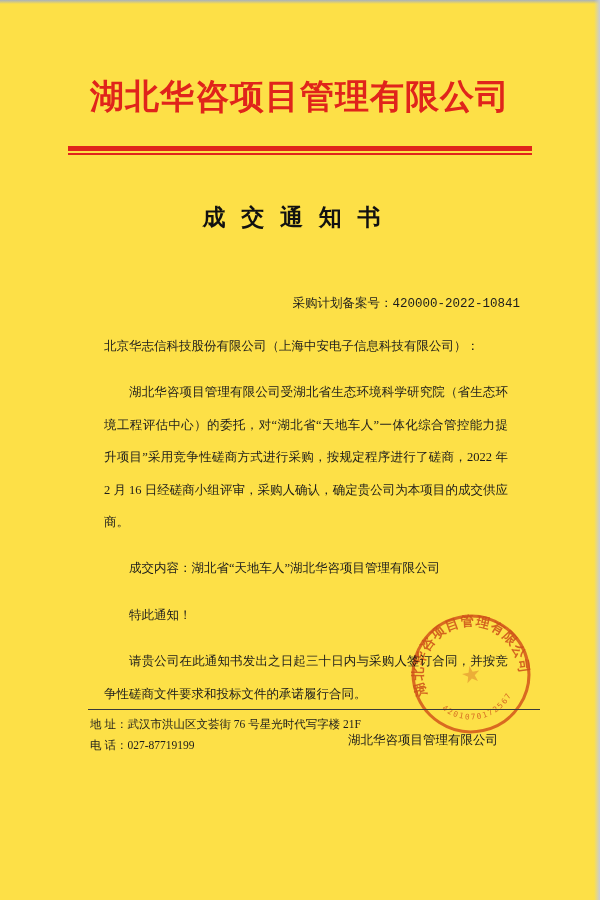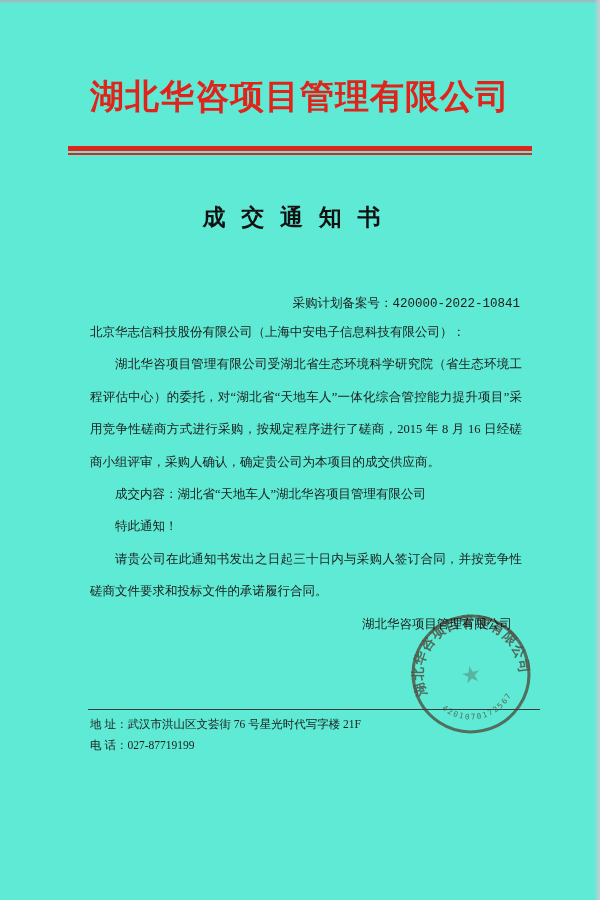--- a/index.html
+++ b/index.html
@@ -1,17 +1,17 @@
 <!DOCTYPE html>
 <html><head>
 <meta charset="utf-8">
 <style>
   html,body { margin:0; padding:0; background:#ffffff; }
   .page {
-    position:relative; width:600px; height:900px; background:#5eead4;
+    position:relative; width:600px; height:900px; background:#fde047;
     font-family:"Liberation Serif","DejaVu Serif",serif; color:#1c1c1c;
     overflow:hidden;
   }
   
   .scan-edge-top { position:absolute; left:0; top:0; right:0; height:4px;
     background:linear-gradient(#a9b1bb, rgba(255,255,255,0)); }
   .scan-edge-right { position:absolute; top:0; right:0; bottom:0; width:6px;
     background:linear-gradient(to left,#c7cdd4, rgba(255,255,255,0)); }
 
   .letterhead {
@@ -29,21 +29,21 @@
     white-space:nowrap;
   }
   .meta-line { position:absolute; right:80px; font-size:12.5px; white-space:nowrap; }
   .meta-line.l1 { top:262px; }
   .meta-line.l2 { top:295px;font-family:Liberation Mono, monospace; }
 
   .body {
     position:absolute; top:316px; left:90px; width:432px;
     font-size:12.5px; line-height:32.4px; text-align:justify;
   }
-  .body p { margin:0; text-indent:2em; }
+  .body p { margin:14px; text-indent:2em; }
   .body p.no-indent { text-indent:0; }
   .body p.sig { text-align:right; text-indent:0; }
   .body p.sig-company { padding-right:10px; }
   .body p.sig-date { padding-right:14px; letter-spacing:1px; }
 
   .stamp {
     position:absolute; left:409px; top:612px; width:124px; height:124px;
     transform:rotate(-12deg); mix-blend-mode:multiply; opacity:.88;
     pointer-events:none;
   }
@@ -71,21 +71,21 @@
 
   <div class="red-rule"></div>
 
   <h1 class="doc-title">成 交 通 知 书</h1>
 
 
   <div class="meta-line l2"><span>采购计划备案号：</span><span>420000-2022-10841</span></div>
 
   <div class="body">
     <p class="no-indent">北京华志信科技股份有限公司（上海中安电子信息科技有限公司）：</p>
-    <p>湖北华咨项目管理有限公司受湖北省生态环境科学研究院（省生态环境工程评估中心）的委托，对“湖北省“天地车人”一体化综合管控能力提升项目”采用竞争性磋商方式进行采购，按规定程序进行了磋商，2015 年 8 月 16 日经磋商小组评审，采购人确认，确定贵公司为本项目的成交供应商。</p>
+    <p>湖北华咨项目管理有限公司受湖北省生态环境科学研究院（省生态环境工程评估中心）的委托，对“湖北省“天地车人”一体化综合管控能力提升项目”采用竞争性磋商方式进行采购，按规定程序进行了磋商，2022 年 2 月 16 日经磋商小组评审，采购人确认，确定贵公司为本项目的成交供应商。</p>
     <p>成交内容：湖北省“天地车人”湖北华咨项目管理有限公司</p>
     <p>特此通知！</p>
     <p>请贵公司在此通知书发出之日起三十日内与采购人签订合同，并按竞争性磋商文件要求和投标文件的承诺履行合同。</p>
     <p class="sig sig-company">湖北华咨项目管理有限公司</p>
   </div>
 
   <svg class="stamp" viewBox="0 0 120 120">
     <defs>
       <path id="arcTop" d="M 15.8 76.1 A 47 47 0 1 1 104.2 76.1" fill="none"></path>
       <path id="arcBottom" d="M 20.1 78.6 A 44 44 0 0 0 99.9 78.6" fill="none"></path>

